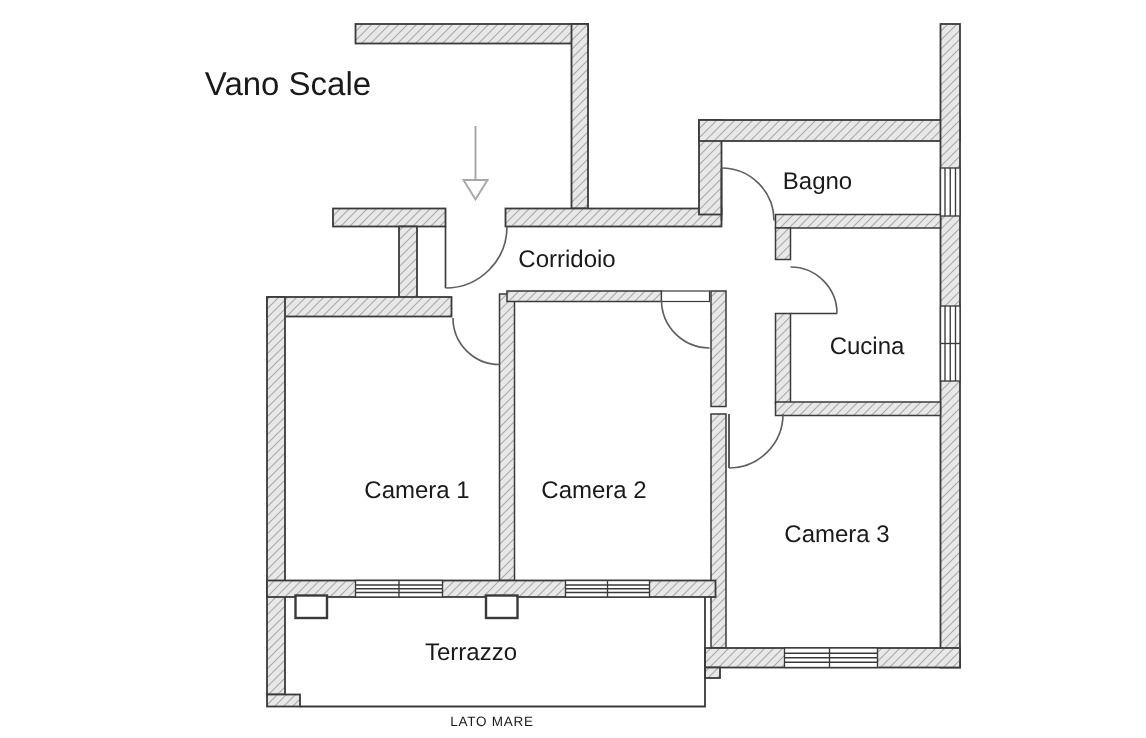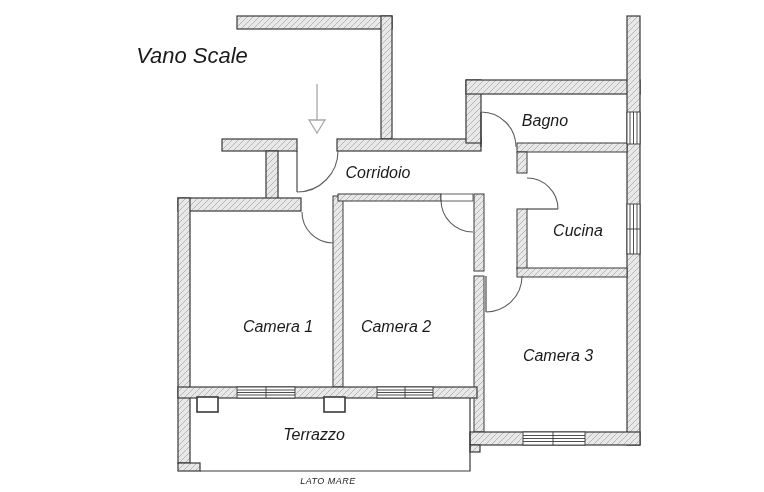--- a/index.html
+++ b/index.html
@@ -1,20 +1,20 @@
 <!DOCTYPE html>
 <html style="--wall-fill: #e8e8e8; --hatch-line: #ababab; --outline: #3a3a3a; --door-arc: #5f5f5f; --arrow: #a8a8a8; --text: #1a1a1a; --background: #ffffff;"><head>
 <meta charset="utf-8">
 <style>
   :root{
     --wall-fill:#e8e8e8; --hatch-line:#ababab; --outline:#3a3a3a;
     --door-arc:#5f5f5f; --arrow:#a8a8a8; --text:#1a1a1a; --background:#ffffff;
   }
   html,body{margin:0;padding:0;background:var(--background);}
-  #stage{width:764px;height:492px;background:var(--background);position:relative;overflow:hidden;font-style:italic;}
+  #stage{width:764px;height:492px;background:var(--background);position:relative;overflow:hidden;}
   .wall{fill:url(#hatch);stroke:var(--outline);stroke-width:1.2;}
   .thinwall{fill:url(#hatch);stroke:var(--outline);stroke-width:1;}
   .door{fill:none;stroke:var(--door-arc);stroke-width:1.1;}
   .leaf{fill:none;stroke:var(--outline);stroke-width:1.1;}
   .win-bg{fill:#ffffff;stroke:var(--outline);stroke-width:0.9;}
   .win-line{stroke:var(--outline);stroke-width:0.9;}
   .open-line{stroke:var(--outline);stroke-width:1.2;fill:none;}
   .pillar{fill:#ffffff;stroke:var(--outline);stroke-width:1.6;}
   .threshold{fill:#ffffff;stroke:var(--outline);stroke-width:0.8;}
   .lbl{font-family:"Liberation Sans","DejaVu Sans",sans-serif;fill:var(--text);}

